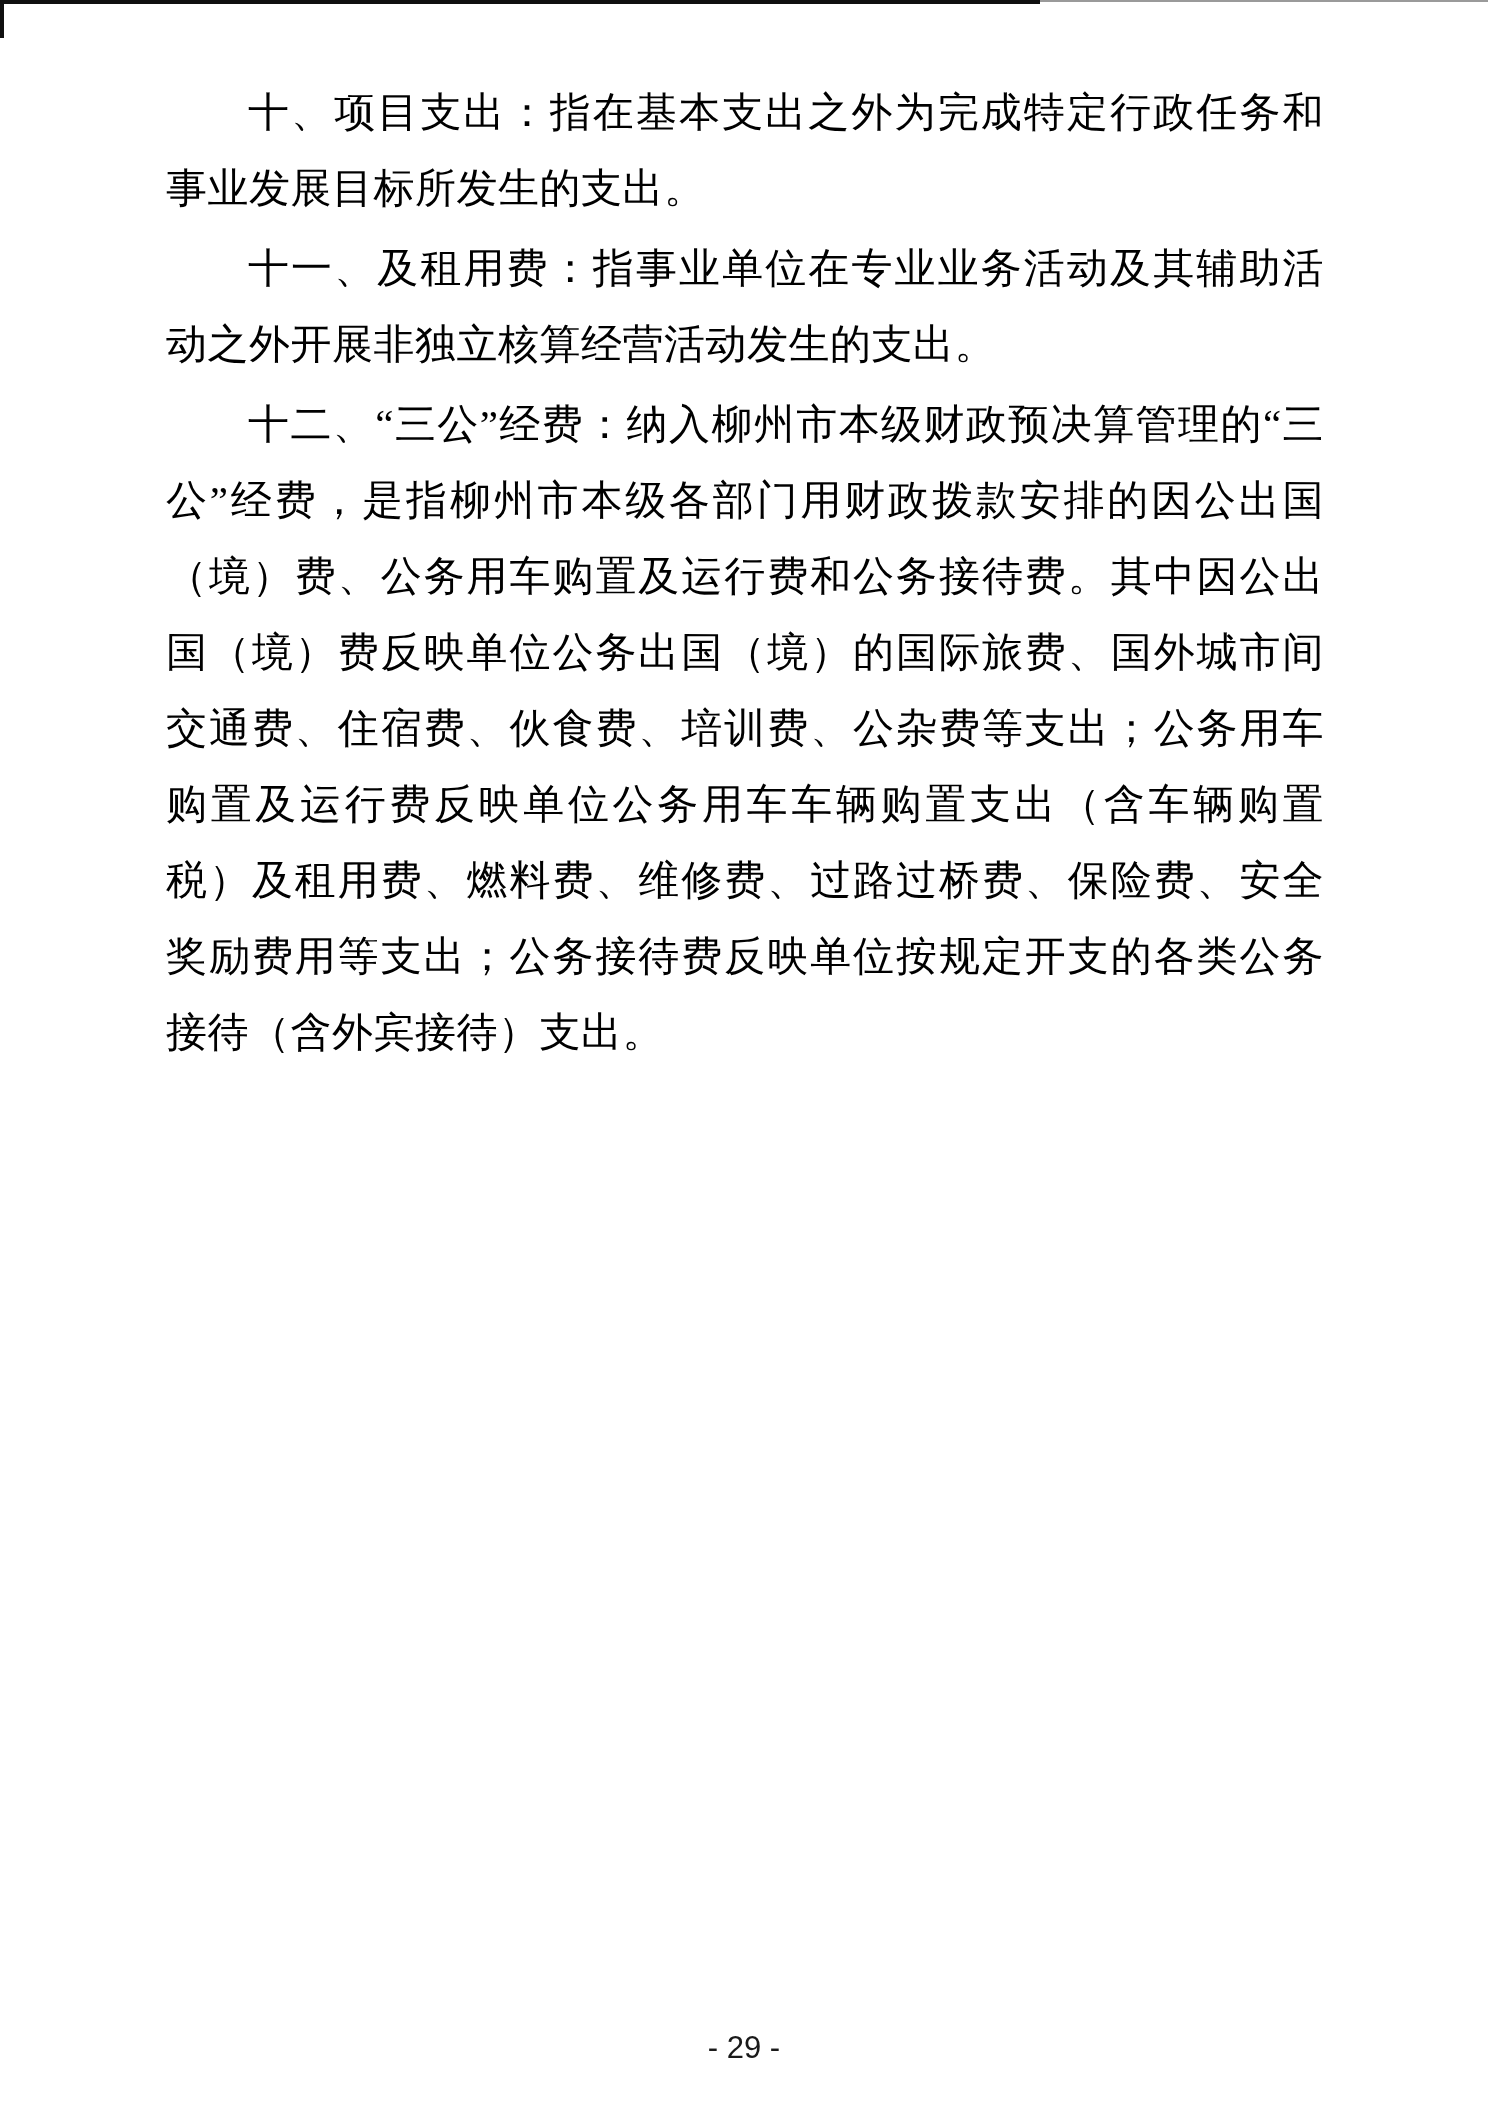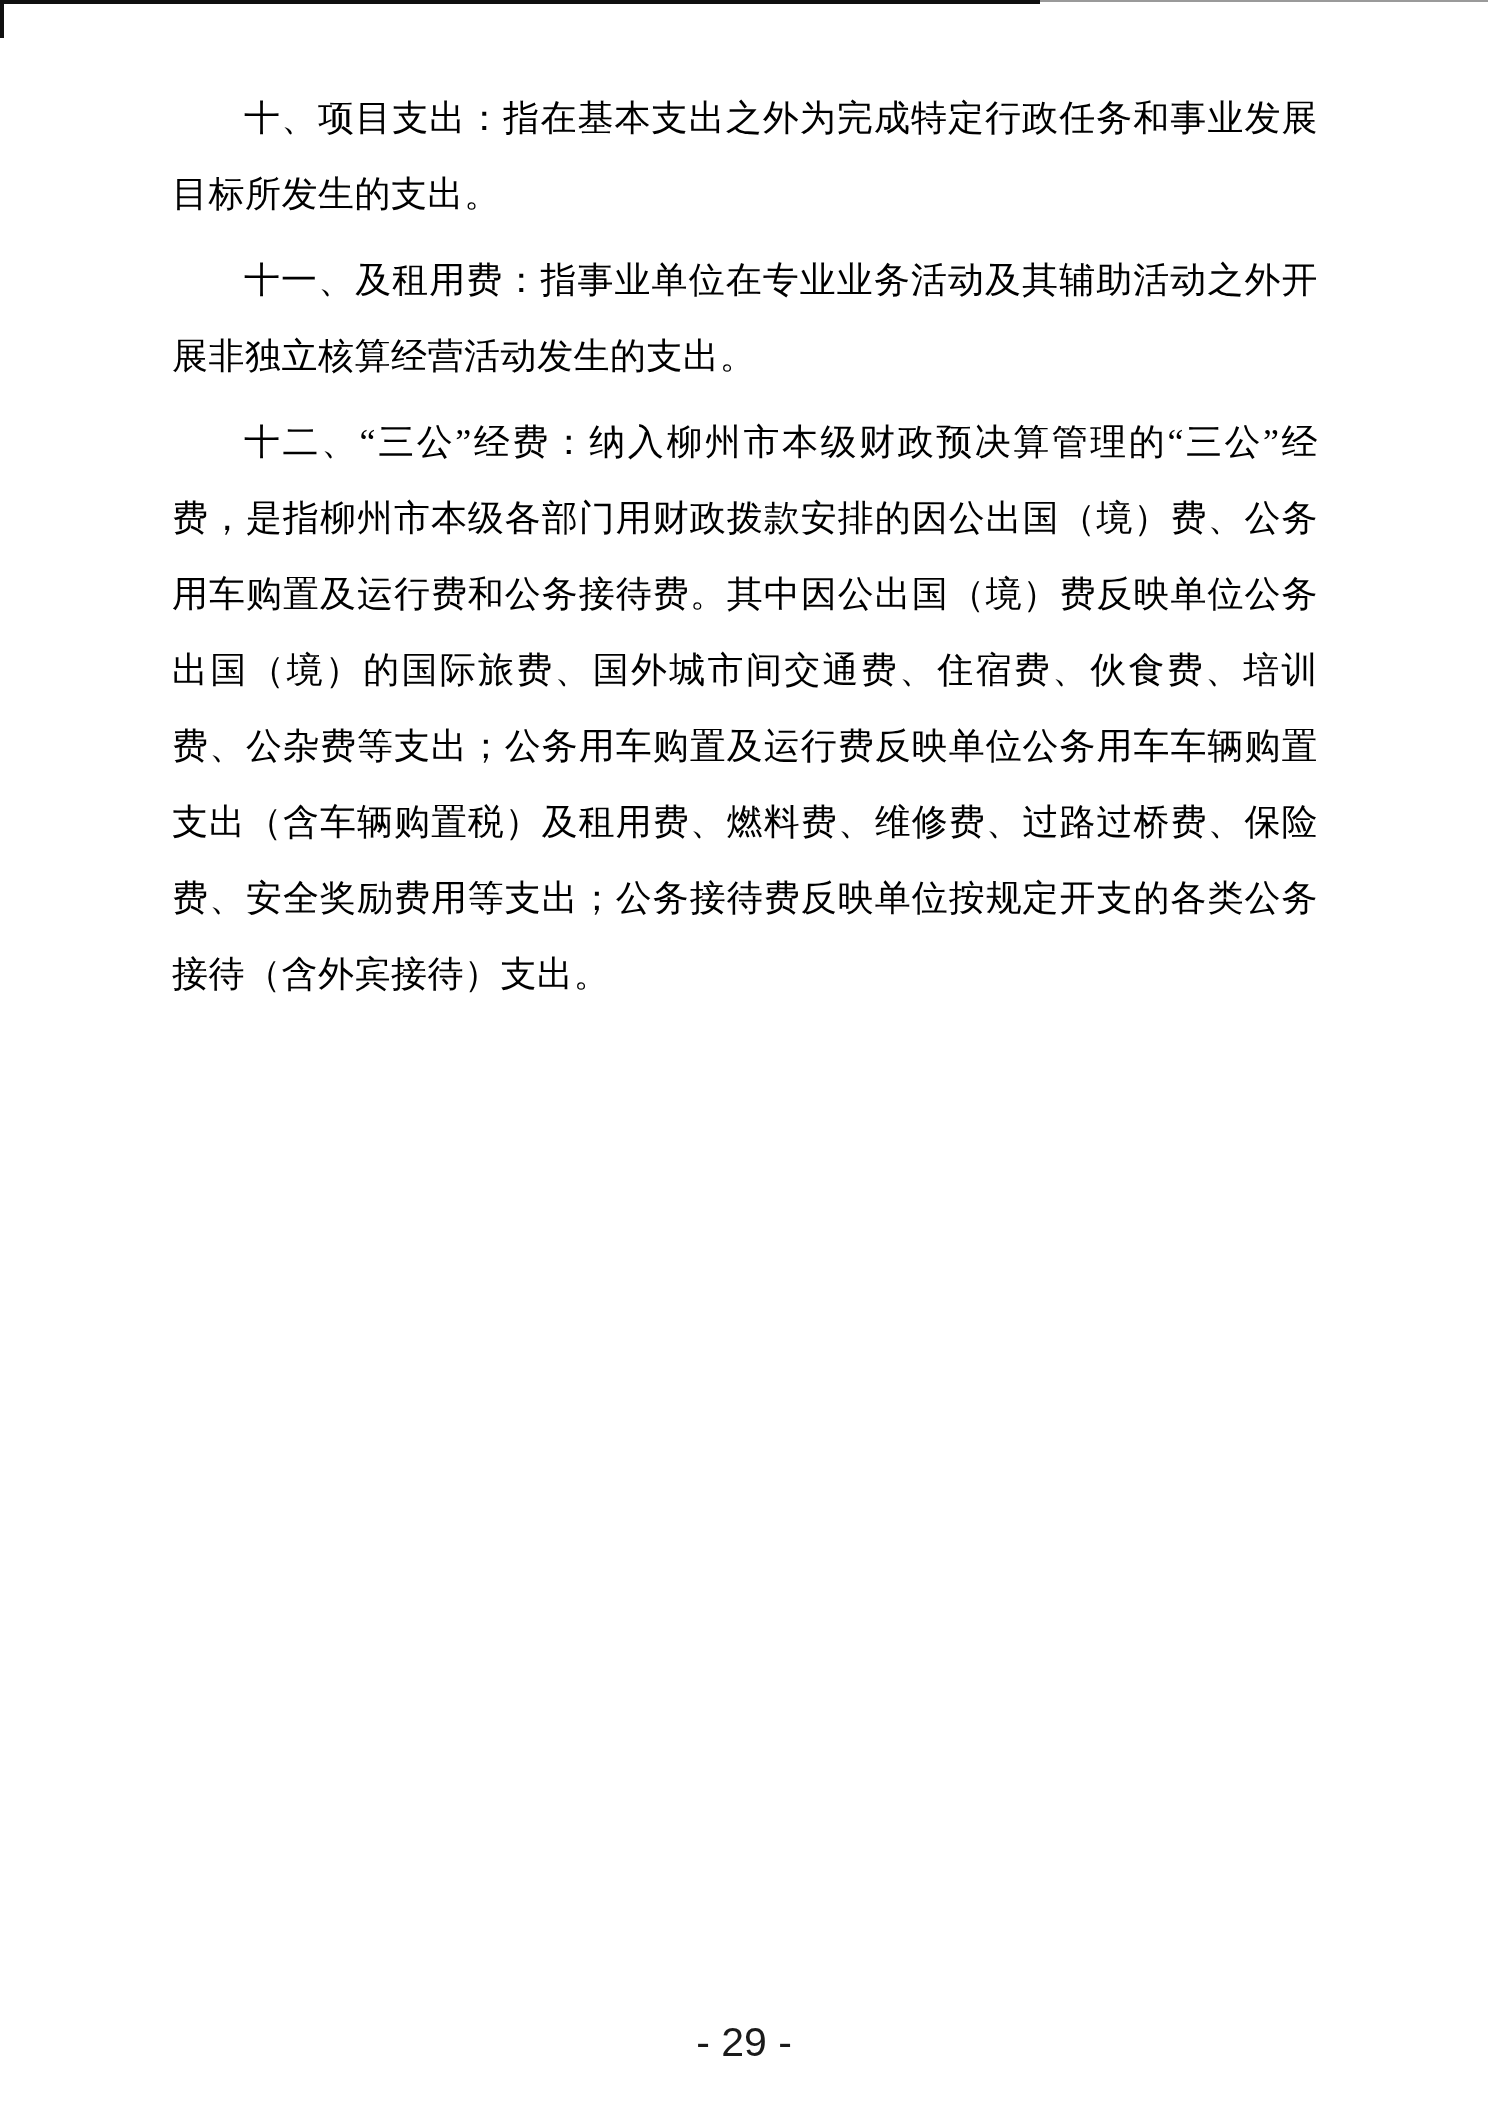--- a/index.html
+++ b/index.html
@@ -35,37 +35,37 @@
     width: 4px; height: 38px;
     background: #101010;
   }
   .doc-body {
     position: absolute;
     left: 162px;
     top: 70px;
     width: 1166px;
   }
   .doc-body p {
-    margin: 10px;
-    font-size: 36px;
+    margin: 4px;
+    font-size: 41px;
     line-height: 76px;
     text-align: justify;
     text-indent: 2em;
     letter-spacing: 0.5px;
     word-break: break-all;
     font-weight: 500;
   }
   .page-number {
     position: absolute;
     left: 0;
     right: 0;
     bottom: 38px;
     text-align: center;
     font-family: "Liberation Sans", "DejaVu Sans", sans-serif;
-    font-size: 41px;
+    font-size: 31px;
     color: #1a1a1a;
   }
 </style>
 </head>
 <body>
 
 <div class="page">
 
   <div class="scan-edge-top"></div>
   <div class="scan-edge-top-right"></div>

